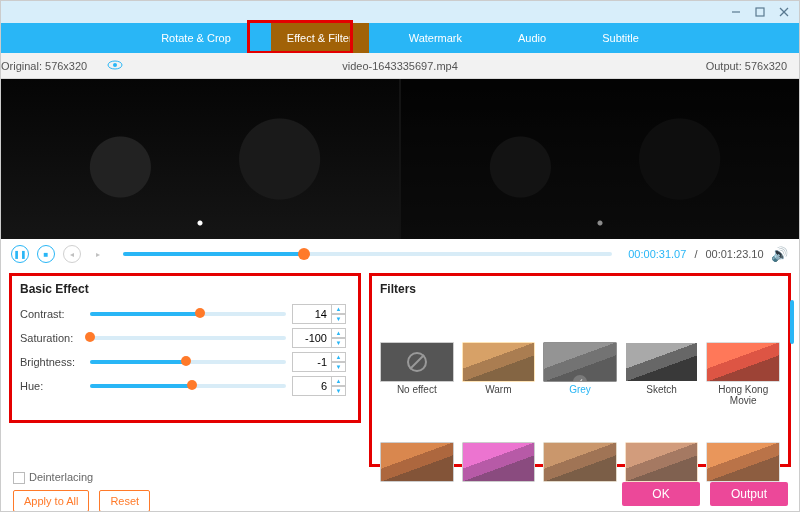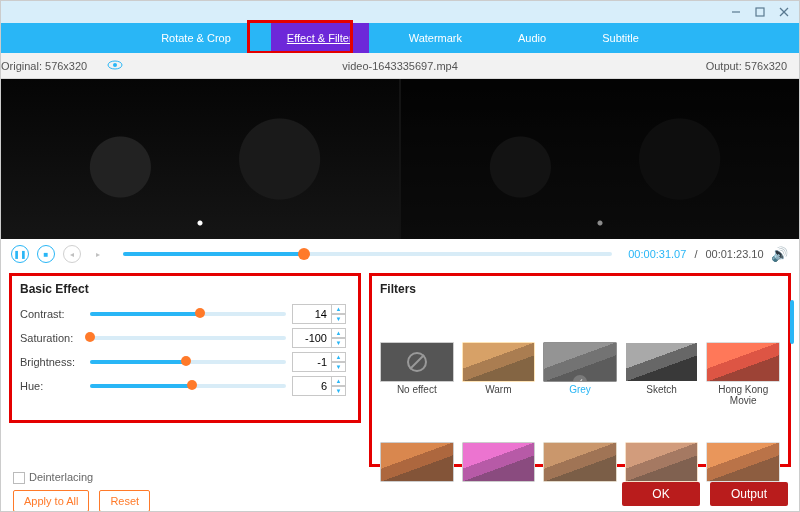--- a/index.html
+++ b/index.html
@@ -2,21 +2,21 @@
 <html><head>
 <meta charset="utf-8">
 <style>
   * { box-sizing: border-box; margin: 0; padding: 0; font-family: "Segoe UI", Arial, sans-serif; }
   body { width: 800px; height: 512px; overflow: hidden; background: #fff; border: 1px solid #ccc; }
   .titlebar { height: 22px; background: #d8eefa; display: flex; justify-content: flex-end; align-items: center; padding: 0 4px; gap: 2px; }
   .win-btn { width: 22px; height: 18px; display: flex; align-items: center; justify-content: center; color: #5a7a90; font-size: 12px; }
   .win-btn svg { stroke: #5a7a90; }
   .tabs { height: 30px; background: #29b6f6; display: flex; align-items: stretch; justify-content: center; gap: 24px; position: relative; }
   .tab { color: #fff; font-size: 11px; display: flex; align-items: center; padding: 0 16px; cursor: pointer; }
-  .tab.active { background: #6d28d9; box-sizing: border-box; text-decoration: underline; }
+  .tab.active { background: #a16207; box-sizing: border-box; }
   .tab-hl { position: absolute; border: 3px solid #e40000; }
   .infobar { height: 26px; background: #f2f2f2; border-bottom: 1px solid #d9d9d9; display: flex; align-items: center; font-size: 11px; color: #555; position: relative; }
   .infobar .orig { padding-left: 0; }
   .infobar .eye { margin-left: 20px; color: #29b6f6; }
   .infobar .fname { position: absolute; left: 50%; transform: translateX(-50%); text-align: center; }
   .infobar .out { position: absolute; right: 12px; }
   .previews { height: 160px; background: #0b0b0b; display: flex; }
   .preview { flex: 1; position: relative; overflow: hidden; background:
     radial-gradient(circle at 50% 90%, #fff 0 2px, transparent 3px),
     radial-gradient(circle at 30% 55%, #222 0 30px, transparent 31px),
@@ -54,21 +54,21 @@
   .thumb .img.none { background: #555; display:flex; align-items:center; justify-content:center; }
   .thumb .img.none svg { stroke:#999; }
   .thumb.sel .img { border: 1px solid #ff7a2a; }
   .thumb .lbl { margin-top: 2px; height: 12px; }
   .thumb.sel .lbl { color: #29b6f6; }
   .check { position:absolute; bottom:-1px; left:50%; transform:translate(-50%,50%); width:14px; height:14px; background:#1e88ff; border-radius:50%; display:flex; align-items:center; justify-content:center; color:#fff; font-size:9px; }
   .belowbasic { padding: 0 12px; display:flex; align-items:center; gap:10px; font-size:11px; color:#666; }
   .chk { width:12px; height:12px; border:1px solid #bbb; display:inline-block; vertical-align:middle; margin-right:4px; }
   .btn-out { height:22px; padding: 8px 10px; border:1px solid #ff7a2a; color:#ff7a2a; background:#fff; font-size:11px; border-radius:2px; display:inline-flex; align-items:center; }
   .footer { position:absolute; bottom:6px; right:12px; display:flex; gap:10px; }
-  .btn-solid { height:24px; width:78px; background:#b91c1c; color:#fff; font-size:12px; border:none; border-radius:2px; display:inline-flex; align-items:center; justify-content:center; }
+  .btn-solid { height:24px; width:78px; background:#ec4899; color:#fff; font-size:12px; border:none; border-radius:2px; display:inline-flex; align-items:center; justify-content:center; }
   .side-scroll { position:absolute; right:6px; top:300px; width:4px; height:44px; background:#29b6f6; border-radius:2px; }
 </style>
 </head>
 <body>
 
 <div class="titlebar">
   <div class="win-btn">
       <svg width="10" height="10">
         <line x1="1" y1="5" x2="9" y2="5" stroke-width="1.2"></line>
       </svg>

